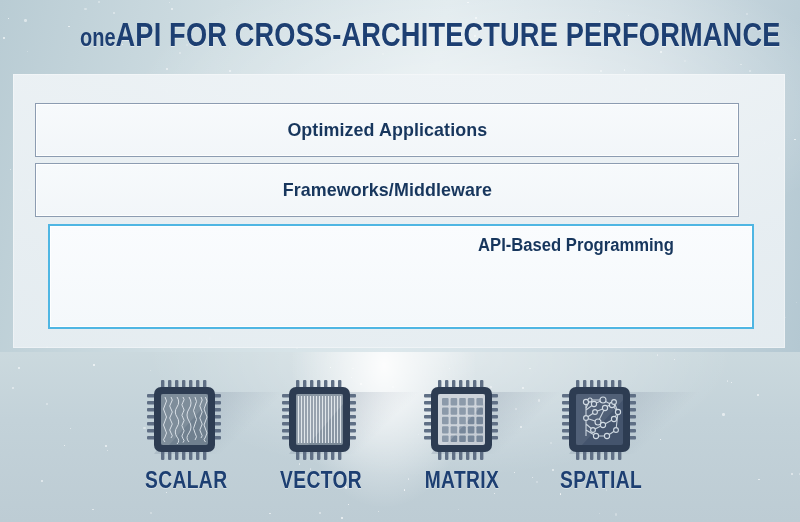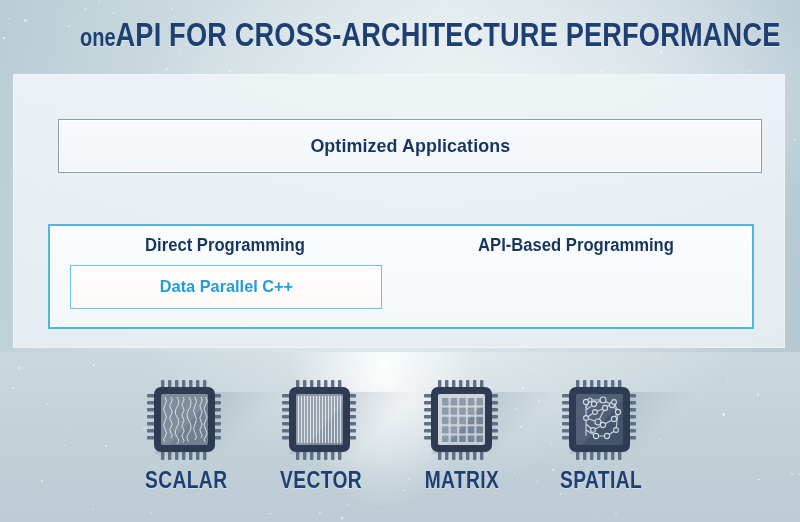--- a/index.html
+++ b/index.html
@@ -39,25 +39,25 @@
   }
   .title .one{font-size:25px;letter-spacing:0;}
 
   
   .panel{
     position:absolute;left:13px;top:74px;width:772px;height:274px;
     background:linear-gradient(180deg, rgba(238,243,246,.93), rgba(231,238,242,.93));
     box-shadow:0 0 0 1px rgba(255,255,255,.35) inset;
   }
   .rowbox{
-    position:absolute;left:45px;width:702px;
+    position:absolute;left:22px;width:702px;
     background:linear-gradient(180deg,#f7fafc,#f2f6f9);
     border:1.5px solid #8c9cb1;
     box-shadow:0 0 0 1px rgba(255,255,255,.85) inset;
-    display:flex;align-items:center;justify-content:center;margin-top:16px;
+    display:flex;align-items:center;justify-content:center;
   }
   .rowbox .lbl{
     color:#17365d;font-weight:bold;font-size:19px;letter-spacing:.1px;
     transform:scaleX(.94);
   }
   #box-opt{top:29px;height:52px;}
   #box-fw{top:89px;height:52px;}
 
   
   .progwrap{
@@ -344,29 +344,26 @@
     </div>
 
   <div class="title"><span class="one">one</span><span>API FOR CROSS-ARCHITECTURE PERFORMANCE</span></div>
 
   <div class="panel">
 
     <div class="rowbox" id="box-opt">
       <span class="lbl">Optimized Applications</span>
     </div>
 
+    <div class="rowbox" id="box-fw">
+      <span class="lbl">Frameworks/Middleware</span>
+    </div>
 
     <div class="progwrap">
 
-      <div class="progcol" id="col-direct">
-        <div class="head">Direct Programming</div>
-        <div class="chip">
-          <span>Data Parallel C++</span>
-        </div>
-      </div>
 
       <div class="progcol" id="col-api">
         <div class="head">API-Based Programming</div>
       </div>
 
     </div>
   </div>
 
   <div class="chipitem" id="chip-scalar">
     <div class="chipshadow"></div>

